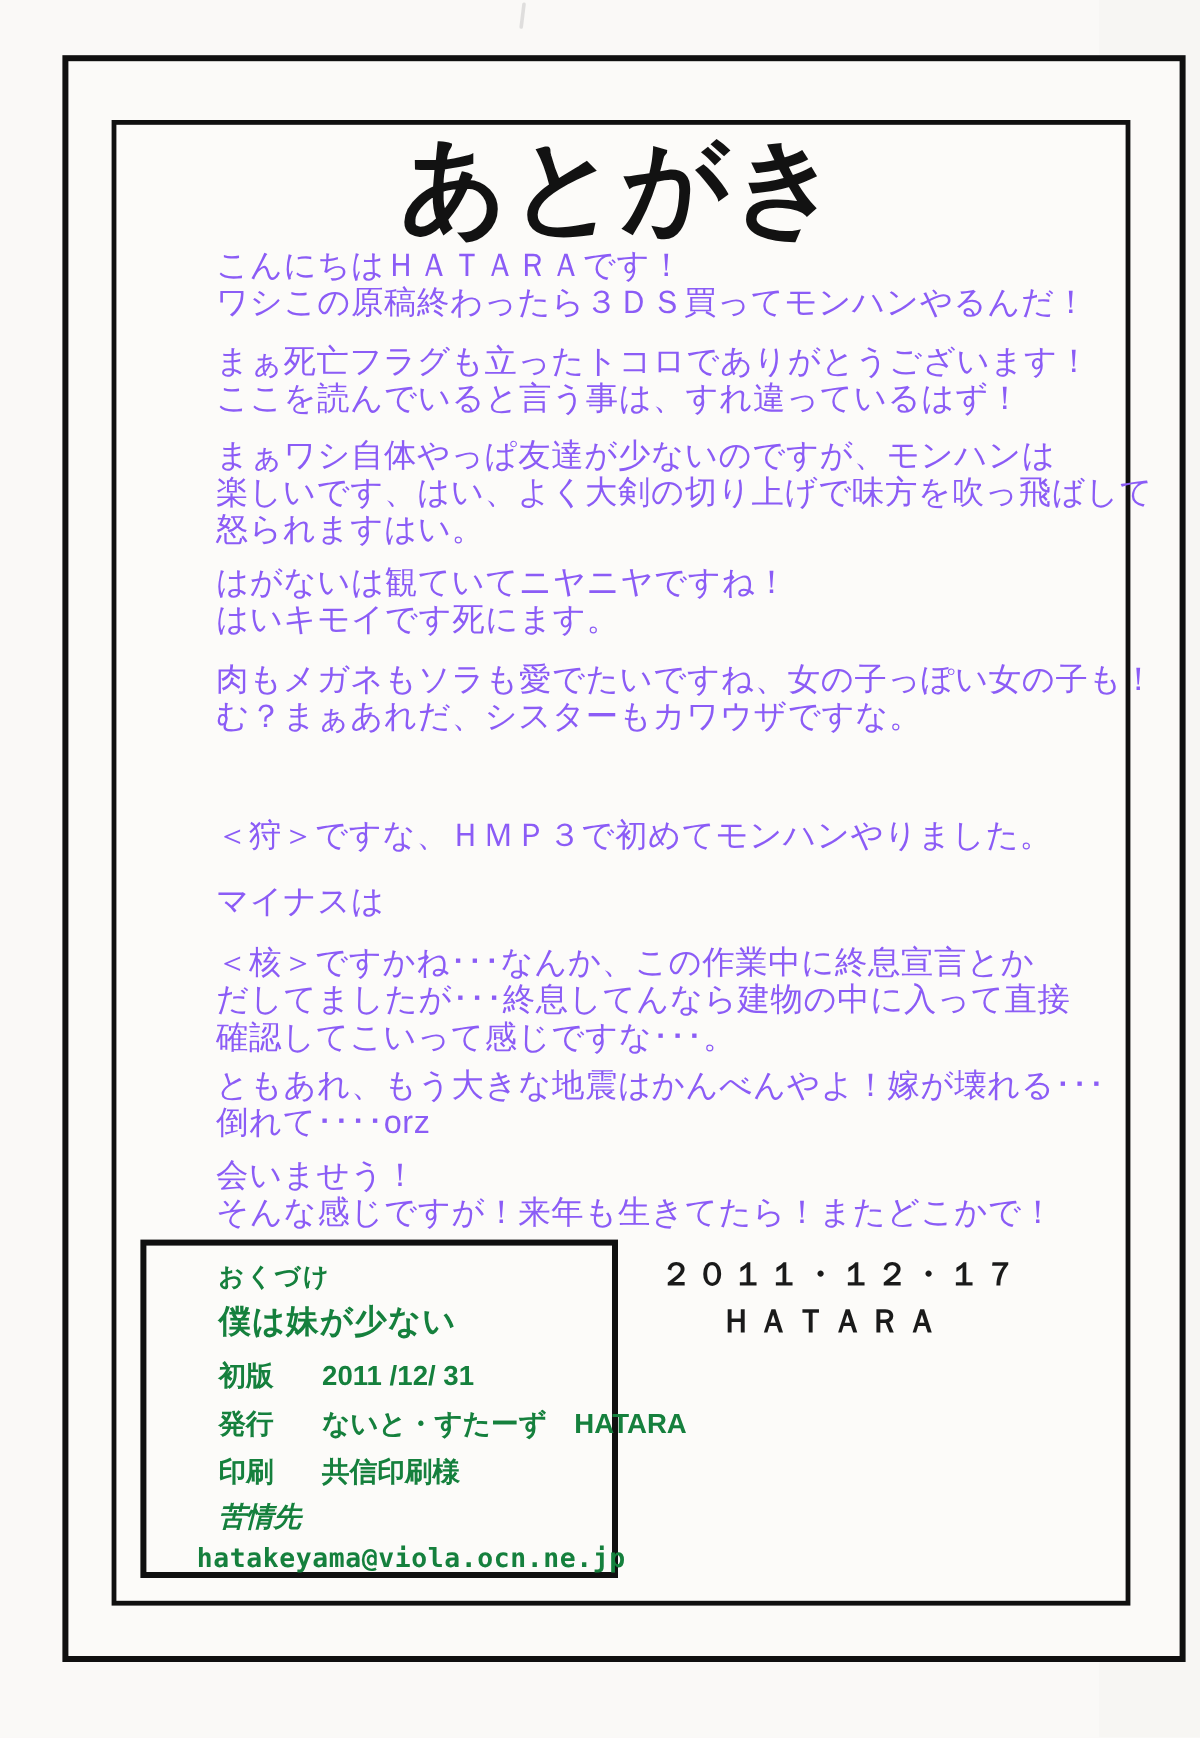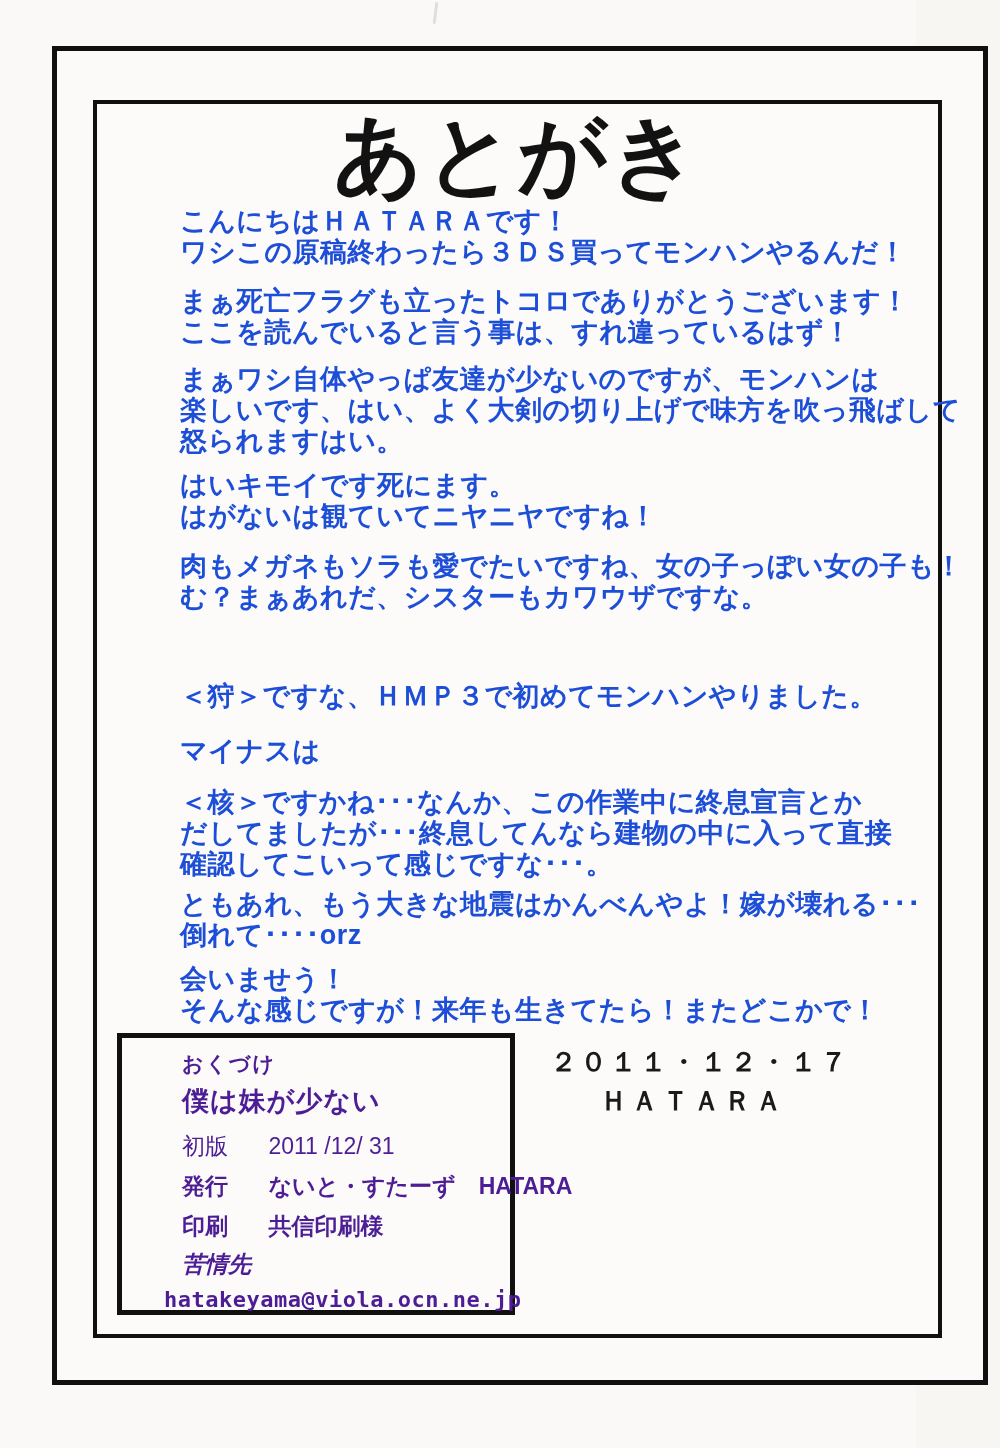--- a/index.html
+++ b/index.html
@@ -25,40 +25,40 @@
     border:4px solid #101010;box-sizing:border-box;background:#fcfbf9;
   }
   .page-title{
     position:absolute;left:93px;top:96px;width:849px;
     text-align:center;
     font-size:88px;font-weight:700;letter-spacing:2px;
     color:#121212;white-space:nowrap;
   }
   .para{
     position:absolute;left:180px;
-    font-size:27px;line-height:31px;font-weight:700;
-    letter-spacing:0.5px;white-space:nowrap;color:#1d4ed8;
+    font-size:27px;line-height:31px;font-weight:400;
+    letter-spacing:0.5px;white-space:nowrap;color:#8b5cf6;
   }
   .para .line{display:block;}
   
   .signature{
     position:absolute;left:550px;top:1044px;width:236px;
     font-size:27px;font-weight:600;color:#1a1a1a;
   }
   .signature .sig-date{display:block;letter-spacing:3px;white-space:nowrap;font-family:Liberation Serif, serif;}
   .signature .sig-name{display:block;text-align:right;letter-spacing:4px;margin-top:3px;white-space:nowrap;}
   
   .colophon-box{
     position:absolute;left:117px;top:1033px;width:398px;height:282px;
     border:5px solid #101010;box-sizing:border-box;background:#fcfbf9;
   }
-  .colophon-box .cline{position:absolute;left:60px;white-space:nowrap;color:#4c1d95;}
+  .colophon-box .cline{position:absolute;left:60px;white-space:nowrap;color:#15803d;}
   .c-heading{top:12px;font-size:21px;font-weight:600;letter-spacing:2px;}
   .c-title{top:45px;font-size:27px;font-weight:600;letter-spacing:1px;}
-  .c-row1{top:93px;font-size:23px;font-weight:400;}
+  .c-row1{top:93px;font-size:23px;font-weight:700;}
   .c-row2{top:133px;font-size:23px;font-weight:700;}
   .c-row3{top:173px;font-size:23px;font-weight:600;}
   .c-row4{top:211px;font-size:23px;font-weight:600;font-style:italic;}
   .c-email{top:249px;left:42px !important;font-size:22px;font-weight:700;
     font-family:"DejaVu Sans Mono","Liberation Mono",monospace;letter-spacing:0.5px;}
   .c-label{display:inline-block;min-width:62px;}
   .c-value{display:inline-block;margin-left:18px;}
 </style>
 </head>
 <body>
@@ -82,22 +82,22 @@
     <span class="line">ここを読んでいると言う事は、すれ違っているはず！</span>
   </div>
 
   <div class="para" style="top:364px">
     <span class="line">まぁワシ自体やっぱ友達が少ないのですが、モンハンは</span>
     <span class="line">楽しいです、はい、よく大剣の切り上げで味方を吹っ飛ばして</span>
     <span class="line">怒られますはい。</span>
   </div>
 
   <div class="para" style="top:470px">
+    <span class="line">はがないは観ていてニヤニヤですね！</span>
     <span class="line">はいキモイです死にます。</span>
-    <span class="line">はがないは観ていてニヤニヤですね！</span>
   </div>
 
   <div class="para" style="top:551px">
     <span class="line">肉もメガネもソラも愛でたいですね、女の子っぽい女の子も！</span>
     <span class="line">む？まぁあれだ、シスターもカワウザですな。</span>
   </div>
 
 
   <div class="para" style="top:681px">
     <span class="line">＜狩＞ですな、ＨＭＰ３で初めてモンハンやりました。</span>

